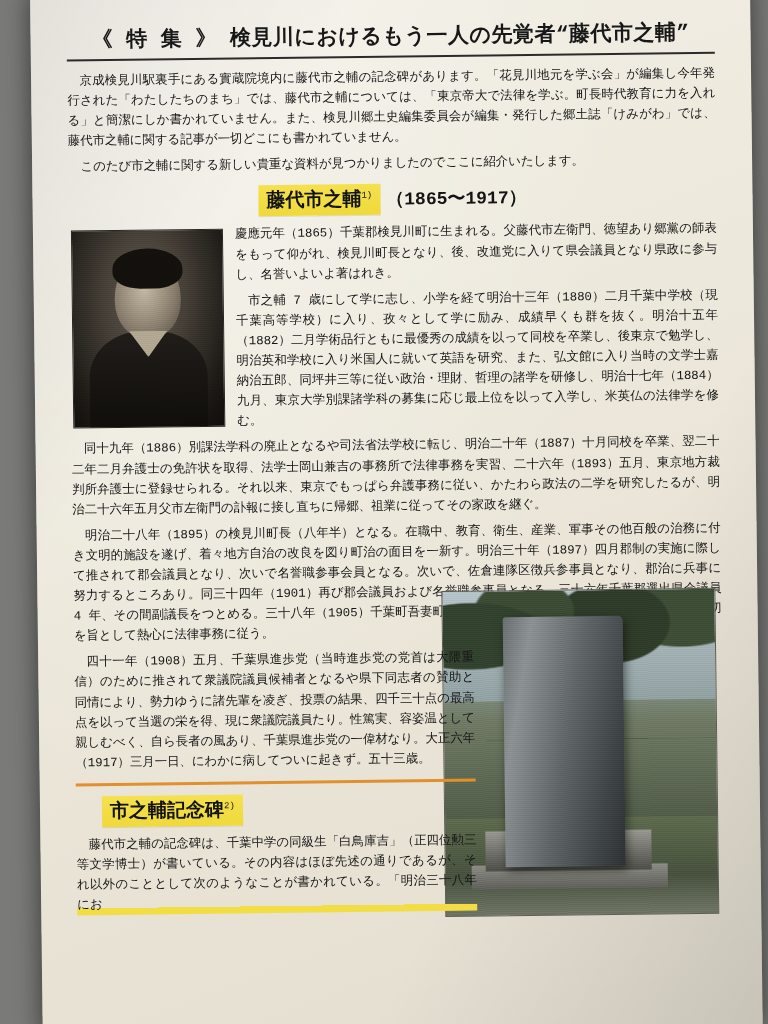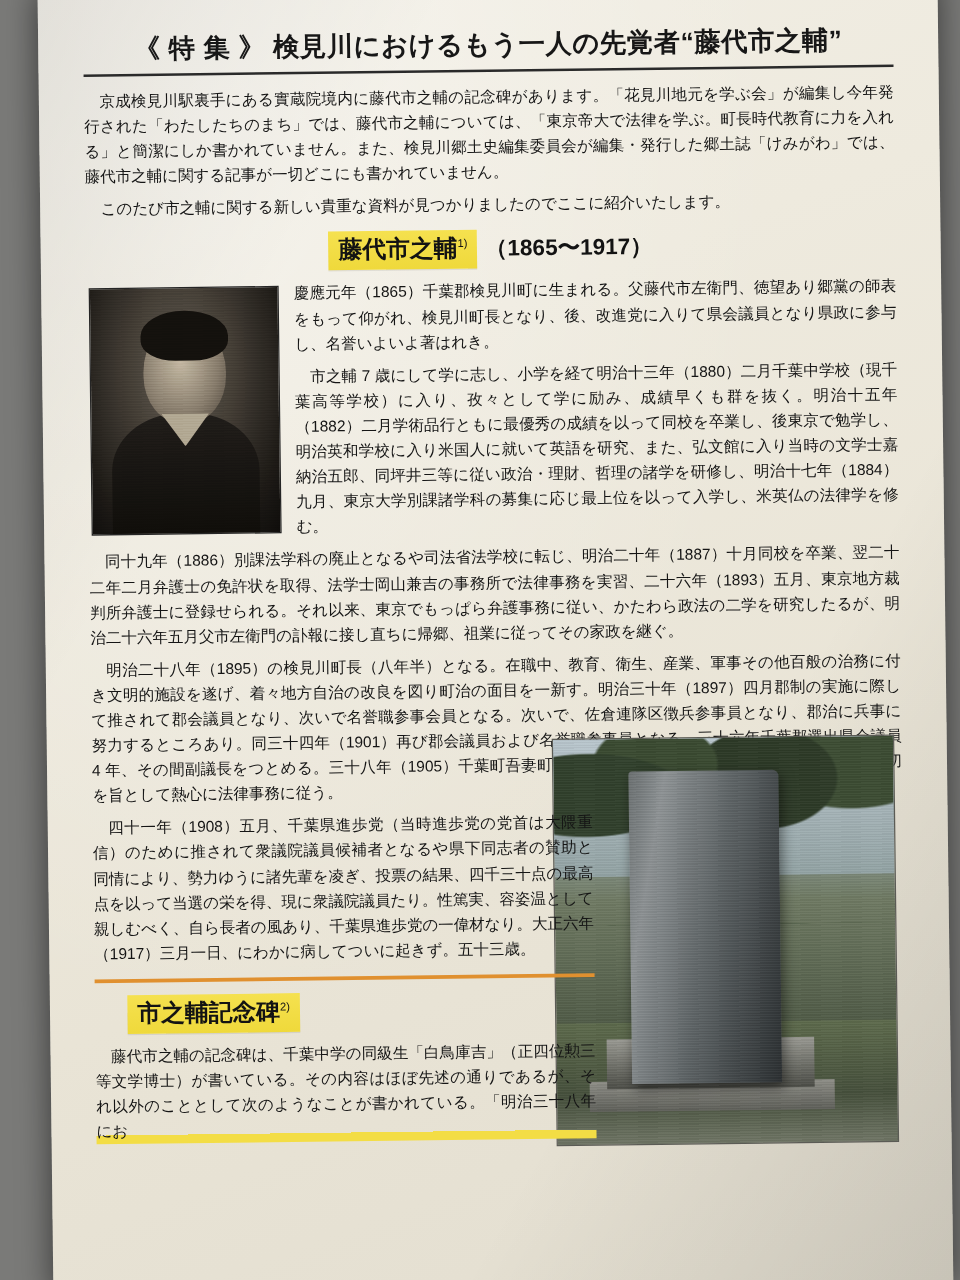--- a/index.html
+++ b/index.html
@@ -6,21 +6,21 @@
     margin: 0;
     padding: 0;
     background: #6e6e6e;
   }
   .page {
     position: relative;
     width: 768px;
     height: 1024px;
     overflow: hidden;
     background: #7a7a78;
-    font-family: Liberation Sans, sans-serif;
+    font-family: Liberation Mono, monospace;
   }
   
   .sheet {
     position: absolute;
     left: 30px;
     top: -8px;
     width: 720px;
     height: 1045px;
     background: linear-gradient(160deg, #f2efe6 0%, #eeeade 30%, #e9e4d6 65%, #e3ded0 100%);
     box-shadow: 0 0 26px rgba(0,0,0,0.55);

